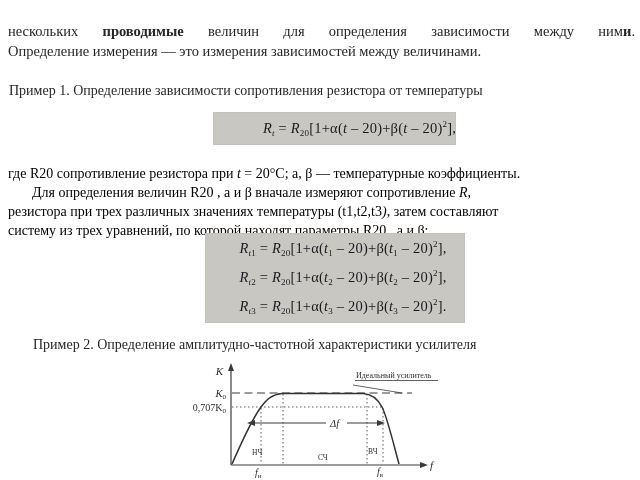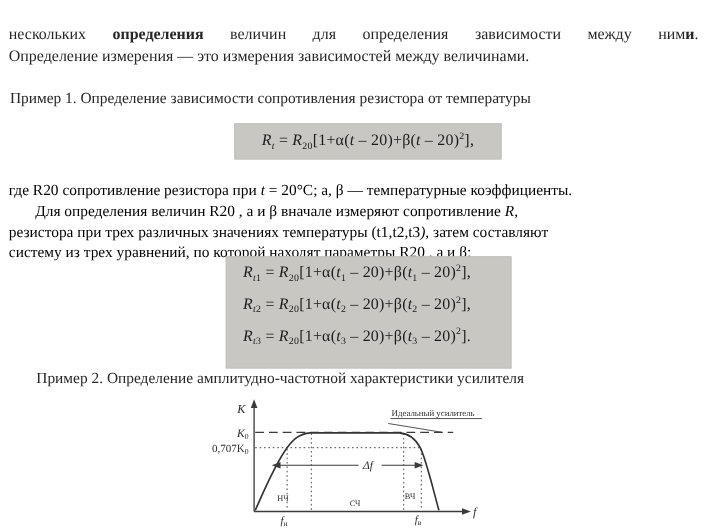--- a/index.html
+++ b/index.html
@@ -10,21 +10,21 @@
   }
   .abs{position:absolute;}
   .b{font-weight:bold;}
   .i{font-style:italic;}
   .intro{left:8px;top:6px;width:627px;font-size:14.5px;line-height:20.5px;color:#262626;}
   .jline{display:block;text-align:justify;text-align-last:justify;}
   .nline{display:block;}
   .example{font-size:14px;color:#262626;white-space:nowrap;}
   .fbox{
     background:#c8c7c1;color:#1a1a22;
-    display:flex;align-items:center;justify-content:center;
+    display:flex;align-items:center;justify-content:flex-end;
     font-size:14.5px;letter-spacing:0.2px;
     box-shadow:0 0 0 1px #c2c1bb inset;
   }
   .fbox2{
     background:#c8c7c1;color:#1a1a22;
     font-size:14.5px;letter-spacing:0.2px;
     box-shadow:0 0 0 1px #c2c1bb inset;
   }
   .eq{line-height:29px;padding-left:16px;white-space:nowrap;}
   sub{font-size:9px;vertical-align:-3px;line-height:0;}
@@ -33,38 +33,38 @@
   .indent{padding-left:24px;}
   svg text{fill:#2e2e2e;font-family:"Liberation Serif", serif;}
   svg .it{font-style:italic;}
 </style>
 </head>
 <body>
 
 <div>
 
   <p class="abs intro">
-    <span class="jline"><span>нескольких </span><span class="b">определения</span><span> величин для определения зависимости между ним</span><span class="b">и</span><span>.</span></span>
+    <span class="jline"><span>нескольких </span><span class="b">проводимые</span><span> величин для определения зависимости между ним</span><span class="b">и</span><span>.</span></span>
     <span class="nline"><span>Определение измерения — это измерения зависимостей между величинами.</span></span>
   </p>
 
   <div class="abs example" style="left:9px;top:83px;">Пример 1. Определение зависимости сопротивления резистора от температуры</div>
 
   <div class="abs fbox" style="left:213px;top:112px;width:243px;height:33px;">
     <span><span class="i">R</span><sub class="i">t</sub><span> = </span><span class="i">R</span><sub>20</sub><span>[1+α(</span><span class="i">t</span><span> – 20)+β(</span><span class="i">t</span><span> – 20)</span><sup>2</sup><span>],</span></span>
   </div>
 
   <p class="abs body2">
     <span class="nline"><span>где R20 сопротивление резистора при </span><span class="i">t</span><span> = 20°C; а, β — температурные коэффициенты.</span></span>
     <span class="nline indent"><span>Для определения величин R20 , а и β вначале измеряют сопротивление </span><span class="i">R</span><span>,</span></span>
     <span class="nline"><span>резистора при трех различных значениях температуры (t1,t2,t3</span><span class="i">)</span><span>, затем составляют</span></span>
     <span class="nline"><span>систему из трех уравнений, по которой находят параметры R20 , а и β:</span></span>
   </p>
 
-  <div class="abs fbox2" style="left:205px;top:233px;width:260px;height:102px;padding-top:1px;box-sizing:border-box;">
+  <div class="abs fbox2" style="left:205px;top:233px;width:260px;height:90px;padding-top:1px;box-sizing:border-box;text-align:center;">
     <div class="eq"><span class="i">R</span><sub class="i">t</sub><sub>1</sub><span> = </span><span class="i">R</span><sub>20</sub><span>[1+α(</span><span class="i">t</span><sub>1</sub><span> – 20)+β(</span><span class="i">t</span><sub>1</sub><span> – 20)</span><sup>2</sup><span>],</span></div>
     <div class="eq"><span class="i">R</span><sub class="i">t</sub><sub>2</sub><span> = </span><span class="i">R</span><sub>20</sub><span>[1+α(</span><span class="i">t</span><sub>2</sub><span> – 20)+β(</span><span class="i">t</span><sub>2</sub><span> – 20)</span><sup>2</sup><span>],</span></div>
     <div class="eq"><span class="i">R</span><sub class="i">t</sub><sub>3</sub><span> = </span><span class="i">R</span><sub>20</sub><span>[1+α(</span><span class="i">t</span><sub>3</sub><span> – 20)+β(</span><span class="i">t</span><sub>3</sub><span> – 20)</span><sup>2</sup><span>].</span></div>
   </div>
 
   <div class="abs example" style="left:33px;top:337px;">Пример 2. Определение амплитудно-частотной характеристики усилителя</div>
 
   <svg class="abs" style="left:180px;top:360px;" width="290" height="120" viewBox="0 0 290 120">
 
     <line x1="51" y1="105" x2="51" y2="7" stroke="#3b3b3b" stroke-width="1.2"></line>

